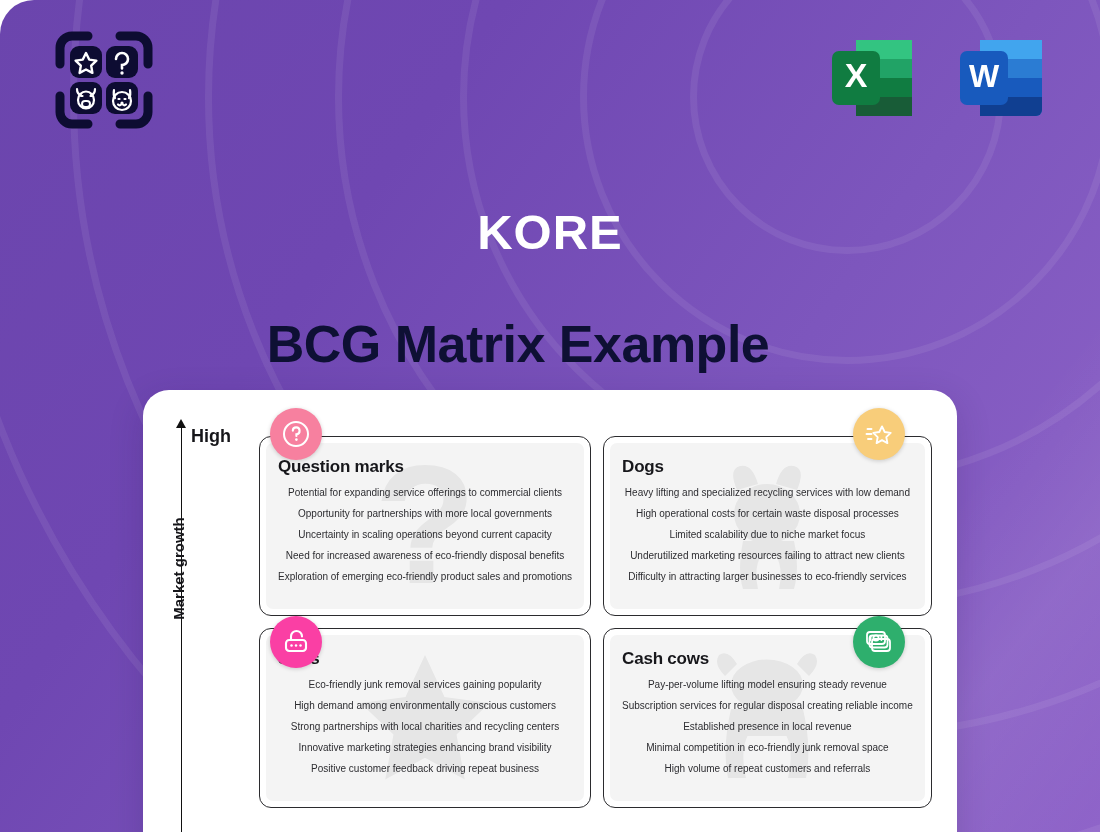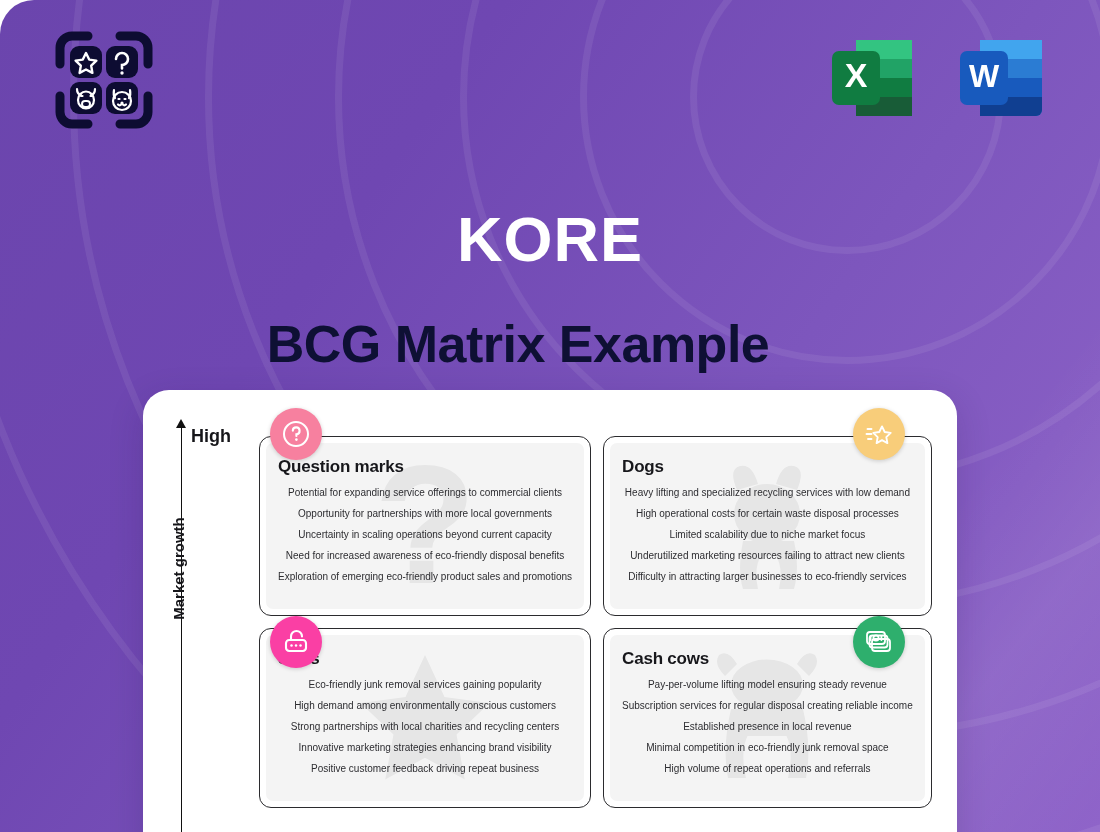--- a/index.html
+++ b/index.html
@@ -76,21 +76,21 @@
   }
   .office-icon { width: 104px; height: 104px; }
 
   
   .kore {
     position: absolute;
     left: 0; top: 208px;
     width: 1100px;
     text-align: center;
     color: #ffffff;
-    font-size: 63px;
+    font-size: 49px;
     font-weight: bold;
     letter-spacing: 1px;
     line-height: 1;
   }
   .page-title {
     position: absolute;
     left: 0; top: 316px;
     width: 1036px;
     text-align: center;
     color: #0e1034;
@@ -383,21 +383,21 @@
               <ellipse cx="50" cy="26" rx="24" ry="17" fill="#111111"></ellipse>
               <path d="M26 42 q-6 26 -2 46 h12 q-4 -18 1 -28 h26 q5 10 1 28 h12 q4 -20 -2 -46z" fill="#111111"></path>
             </svg>
           </div>
           <div class="quad-title">Cash cows</div>
           <ul class="quad-list">
             <li>Pay-per-volume lifting model ensuring steady revenue</li>
             <li>Subscription services for regular disposal creating reliable income</li>
             <li>Established presence in local revenue</li>
             <li>Minimal competition in eco-friendly junk removal space</li>
-            <li>High volume of repeat operations and referrals</li>
+            <li>High volume of repeat customers and referrals</li>
           </ul>
         </div>
       </div>
 
     </div>
   </div>
 
   <div class="badge q-marks">
     <svg viewBox="0 0 32 32" width="32" height="32">
       <circle cx="16" cy="16" r="12" fill="none" stroke="#ffffff" stroke-width="2"></circle>

